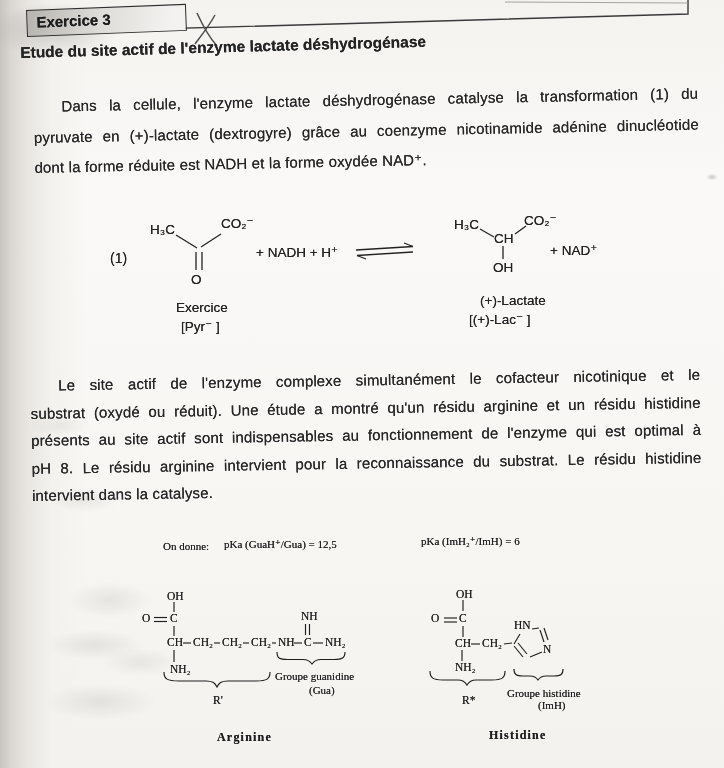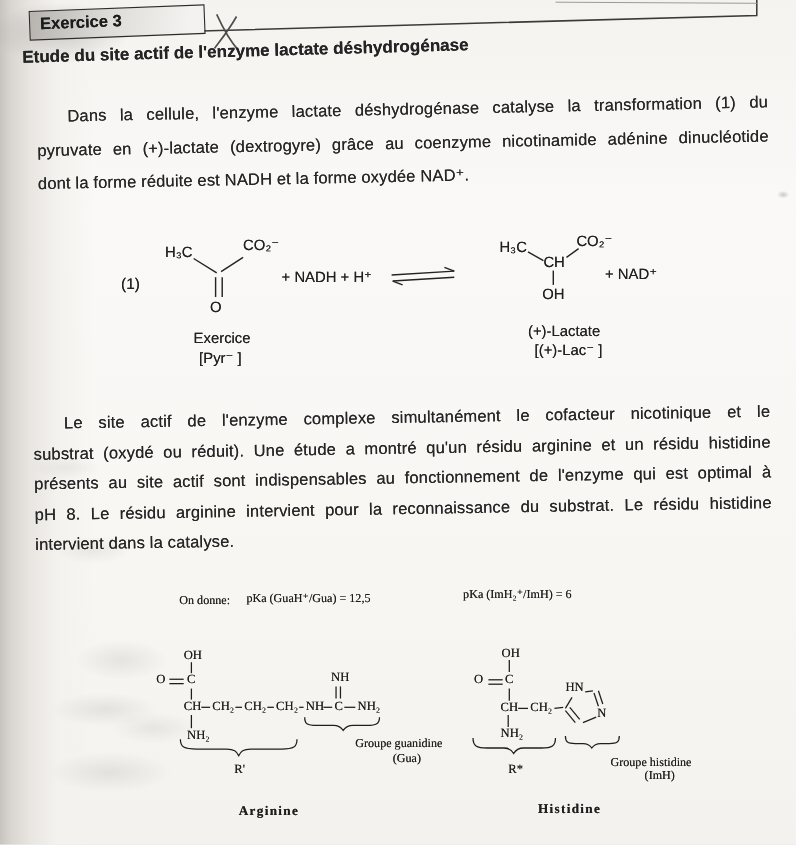--- a/index.html
+++ b/index.html
@@ -32,21 +32,21 @@
         white-space:normal;}
   .p1 .jline,.p1 .pline{line-height:30.5px;}
   .p2 .jline,.p2 .pline{line-height:27.6px;}
   .jline{text-align:justify;text-align-last:justify;}
   .indent{text-indent:28px;}
   .rlab{position:absolute;font-size:13.5px;white-space:nowrap;color:#212121;text-shadow:0 0 .4px #444;}
   .enz{position:absolute;left:330px;top:199px;width:104px;text-align:center;
         font-style:italic;font-size:12px;line-height:13px;color:#2a2a2a;text-shadow:0 0 .3px #555;}
   .slab{position:absolute;font-family:"Liberation Serif","DejaVu Serif",serif;font-size:11.5px;
         line-height:1.1;white-space:nowrap;color:#1e1e1e;text-shadow:0 0 .3px #444;}
-  .cap{font-size:11px;margin-left:48px;}
+  .cap{font-size:11px;}
   .gname{font-size:12px;font-weight:bold;letter-spacing:1.2px;}
   .given{font-size:11px;}
 </style>
 </head>
 <body>
 
 <div class="page">
   <div class="gutter"></div>
   <div class="mottle"></div>
 
@@ -135,21 +135,21 @@
   <span class="rlab" style="left:191px;top:272px;">O</span>
   <span class="rlab" style="left:176px;top:300px;">Exercice</span>
   <span class="rlab" style="left:181px;top:318px;">[Pyr⁻ ]</span>
   <span class="rlab" style="left:256px;top:244px;">+ NADH + H⁺</span>
   <span class="rlab" style="left:454px;top:217px;">H₃C</span>
   <span class="rlab" style="left:494px;top:231px;">CH</span>
   <span class="rlab" style="left:524px;top:212px;">CO₂⁻</span>
   <span class="rlab" style="left:493px;top:260px;">OH</span>
   <span class="rlab" style="left:550px;top:242px;">+ NAD⁺</span>
   <span class="rlab" style="left:480px;top:293px;">(+)-Lactate</span>
-  <span class="rlab" style="left:486px;top:311px;">[(+)-Lac⁻ ]</span>
+  <span class="rlab" style="left:469px;top:311px;">[(+)-Lac⁻ ]</span>
 
   <div class="para p2">
     <div class="jline indent">Le site actif de l'enzyme complexe simultanément le cofacteur nicotinique et le</div>
     <div class="jline">substrat (oxydé ou réduit). Une étude a montré qu'un résidu arginine et un résidu histidine</div>
     <div class="jline">présents au site actif sont indispensables au fonctionnement de l'enzyme qui est optimal à</div>
     <div class="jline">pH 8. Le résidu arginine intervient pour la reconnaissance du substrat. Le résidu histidine</div>
     <div class="pline">intervient dans la catalyse.</div>
   </div>
 
   <span class="slab given" style="left:163px;top:540px;">On donne:</span>

